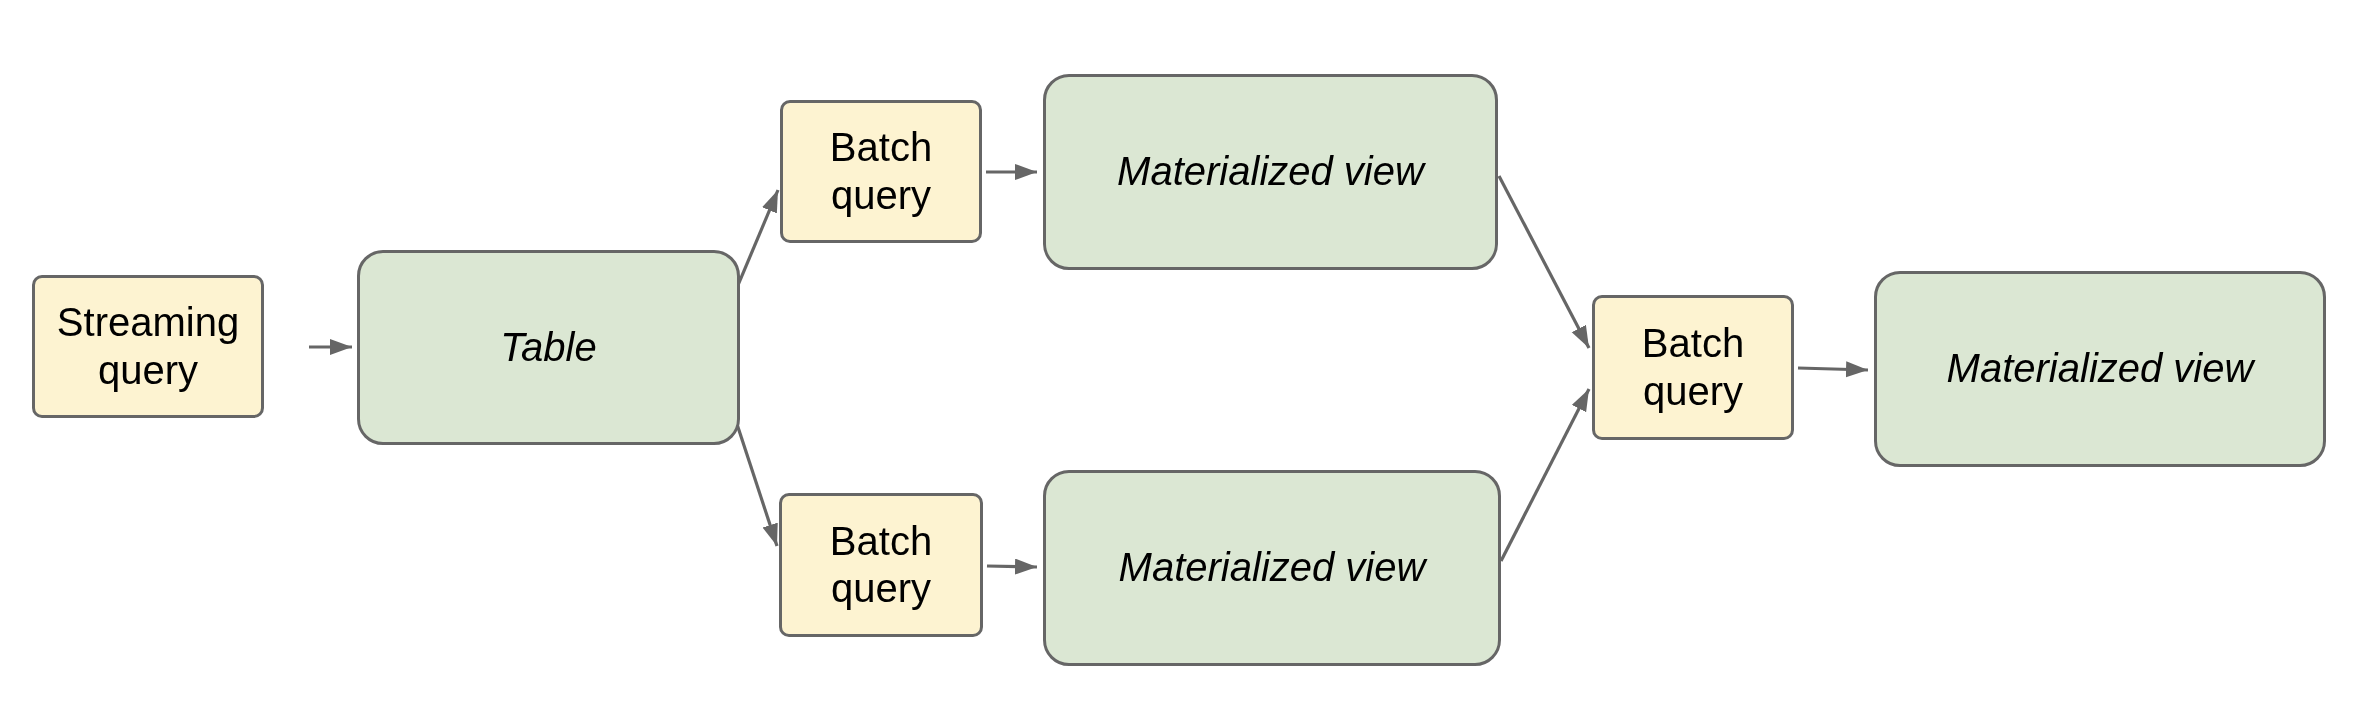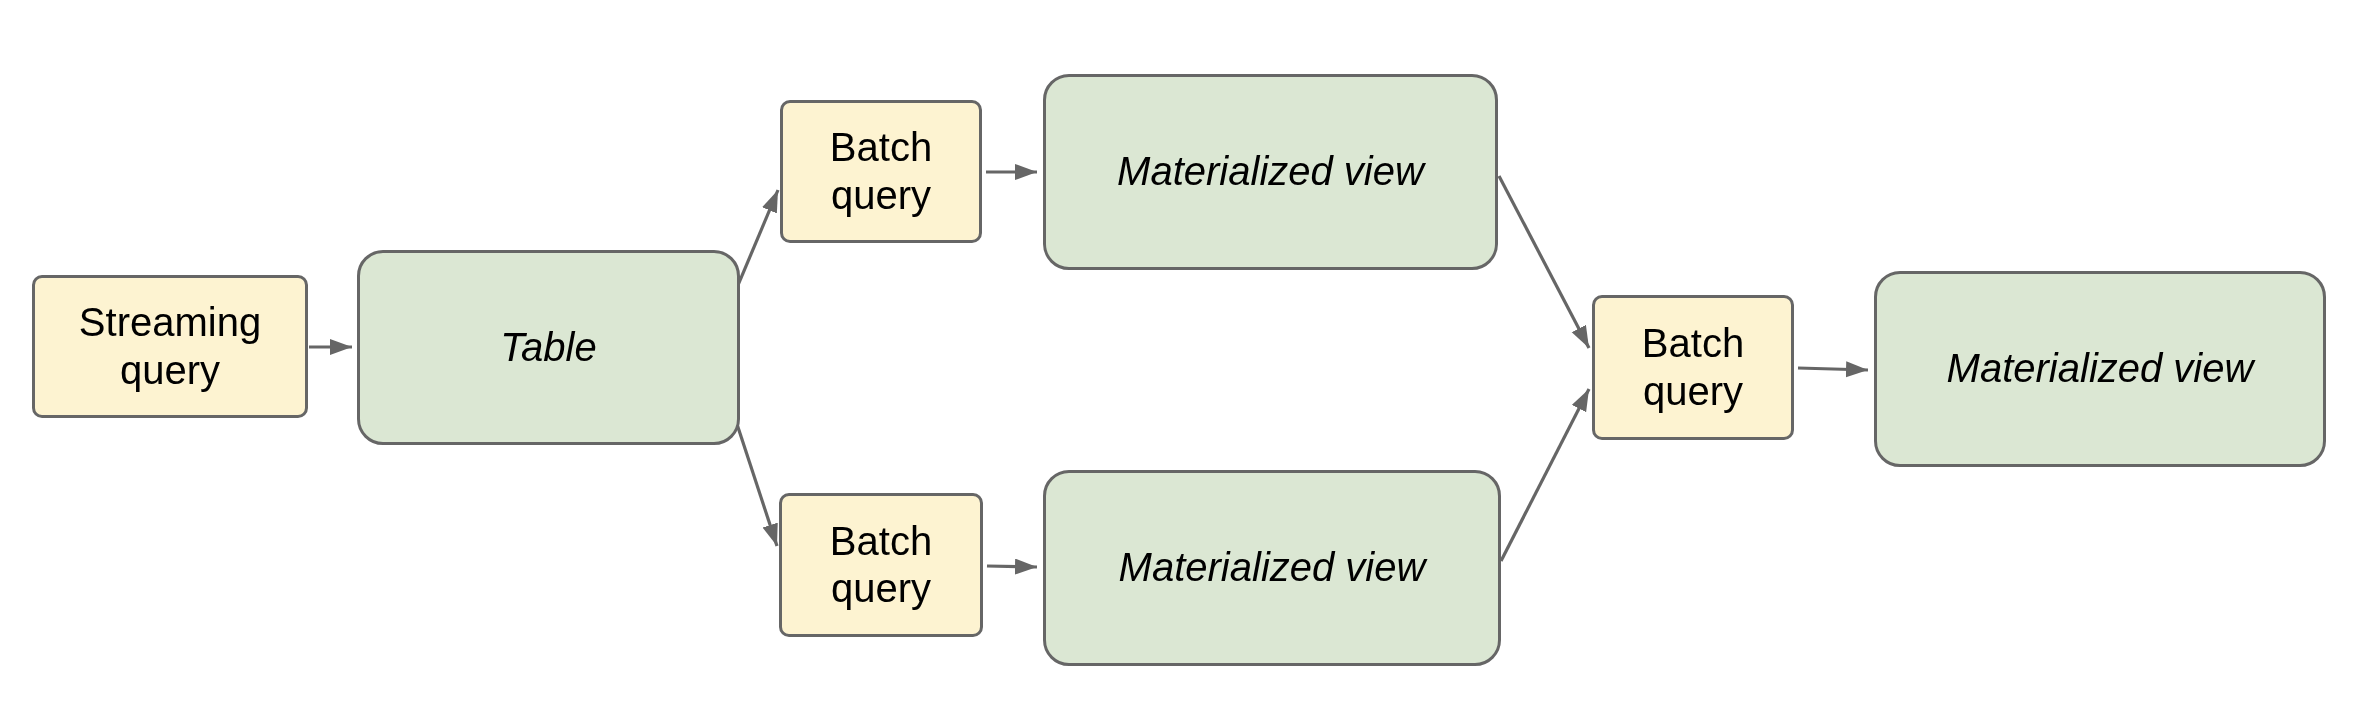--- a/index.html
+++ b/index.html
@@ -71,21 +71,21 @@
     <line class="edge-line" x1="309" y1="347" x2="352" y2="347" marker-end="url(#arrow)"></line>
     <line class="edge-line" x1="712" y1="347" x2="778" y2="190" marker-end="url(#arrow)"></line>
     <line class="edge-line" x1="712" y1="348" x2="777" y2="546" marker-end="url(#arrow)"></line>
     <line class="edge-line" x1="986" y1="172" x2="1037" y2="172" marker-end="url(#arrow)"></line>
     <line class="edge-line" x1="987" y1="566" x2="1037" y2="567" marker-end="url(#arrow)"></line>
     <line class="edge-line" x1="1499" y1="176" x2="1589" y2="348" marker-end="url(#arrow)"></line>
     <line class="edge-line" x1="1501" y1="561" x2="1589" y2="389" marker-end="url(#arrow)"></line>
     <line class="edge-line" x1="1798" y1="368" x2="1868" y2="370" marker-end="url(#arrow)"></line>
   </svg>
 
-  <div class="node query" style="left:32px; top:275px; width:276px; height:143px;">
+  <div class="node query" style="left:32px; top:275px; width:232px; height:143px;">
     <span>Streaming
 query</span>
   </div>
 
   <div class="node table" style="left:357px; top:250px; width:383px; height:195px;">
     <span>Table</span>
   </div>
 
   <div class="node query" style="left:780px; top:100px; width:202px; height:143px;">
     <span>Batch

